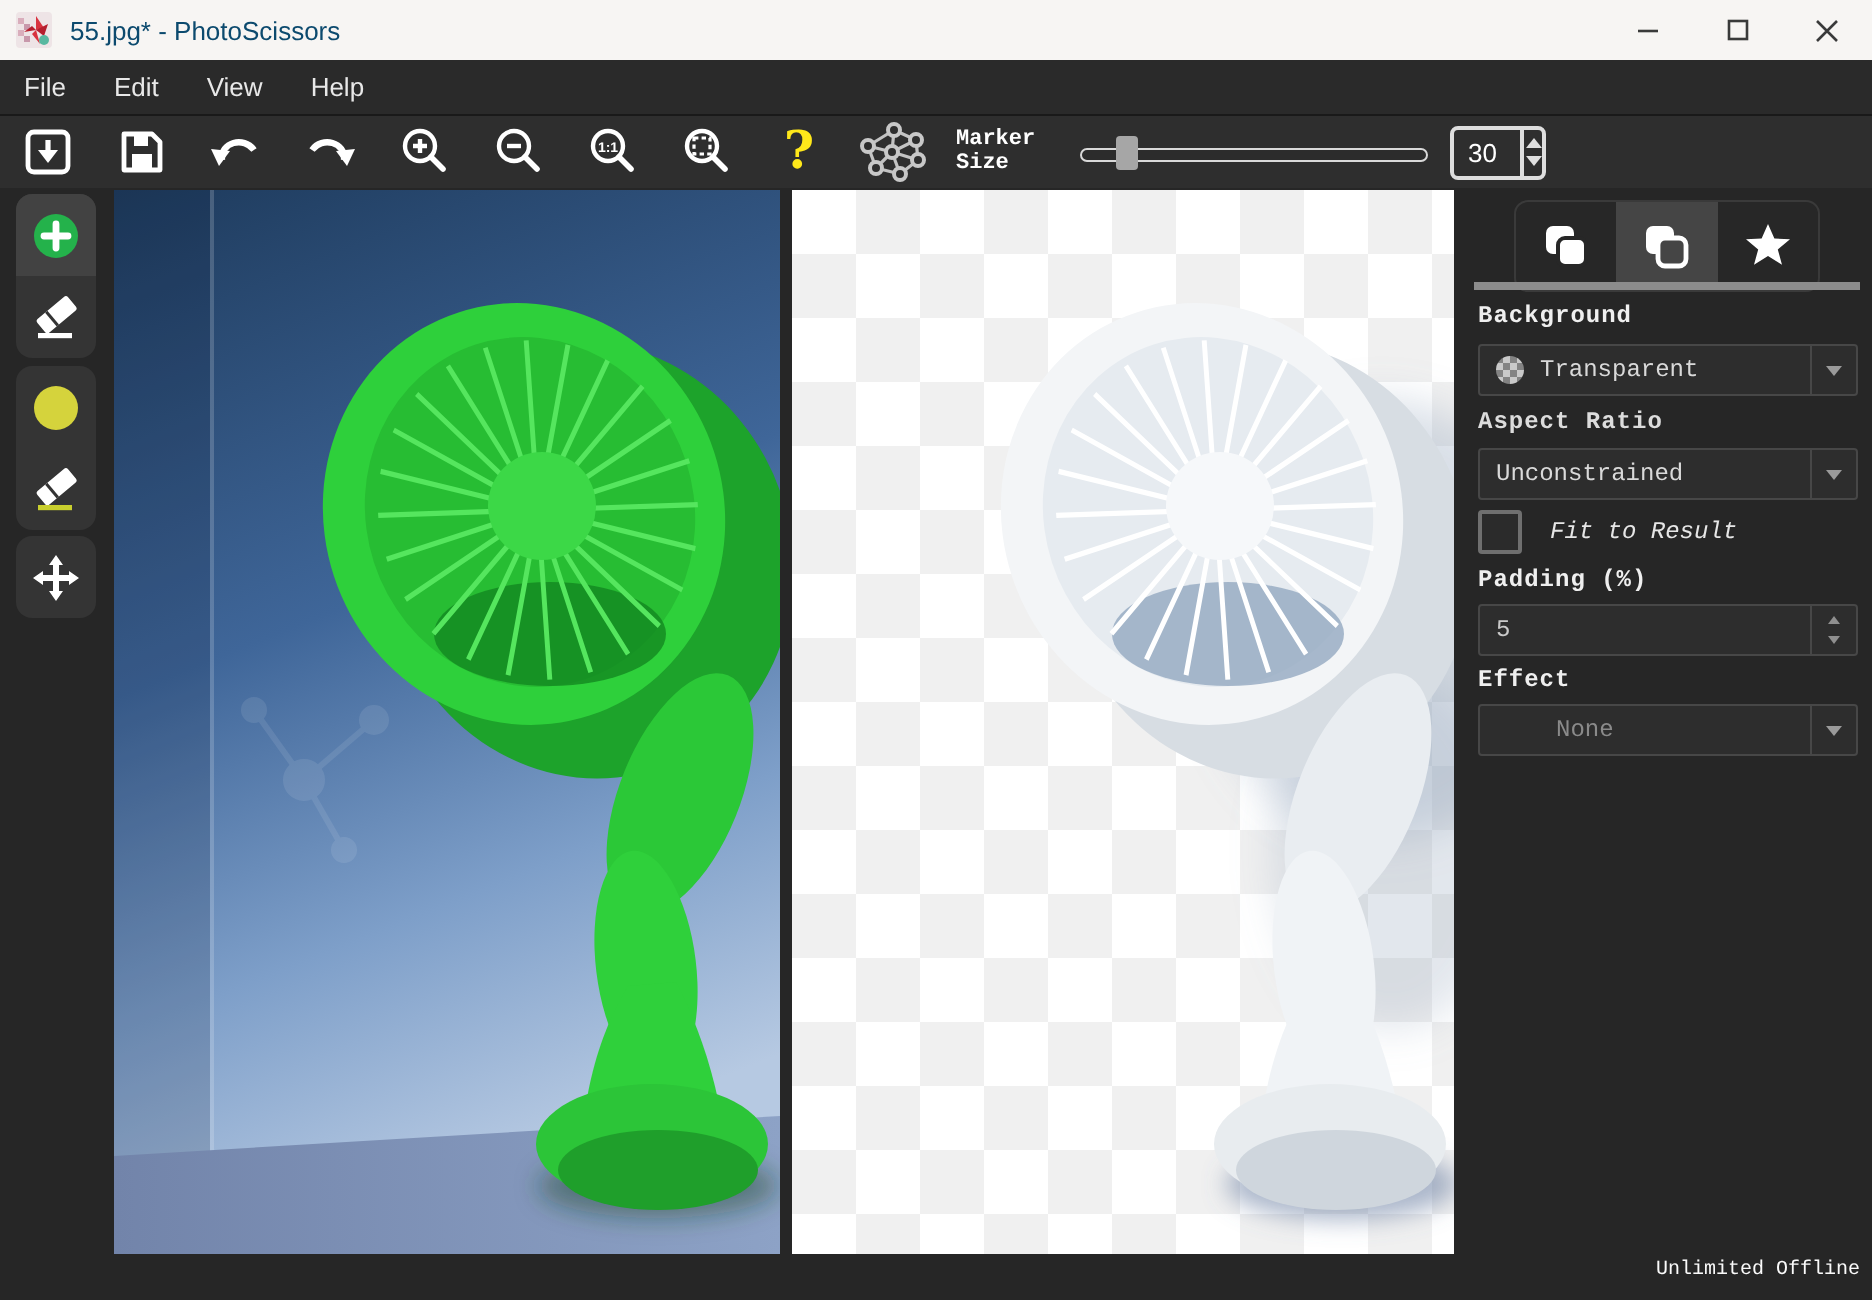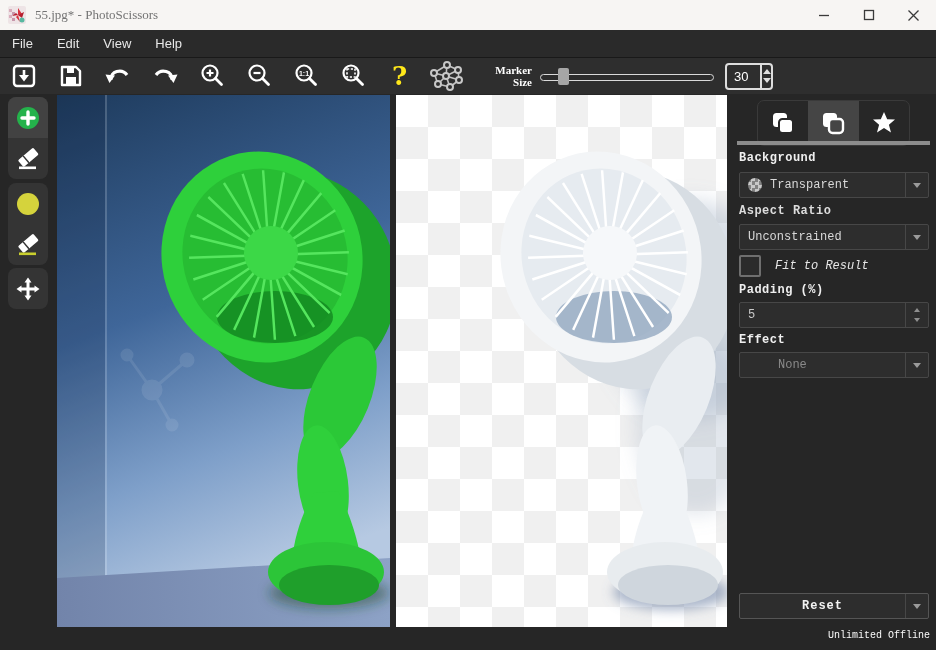--- a/index.html
+++ b/index.html
@@ -3,35 +3,35 @@
 <meta charset="utf-8">
 <style>
   html,body{margin:0;padding:0;width:936px;height:650px;overflow:hidden;
     background:#262626;font-family:"Liberation Sans",sans-serif;-webkit-font-smoothing:antialiased;}
   .abs{position:absolute;}
   #window{position:relative;width:936px;height:650px;background:#262626;}
 
   
   #titlebar{left:0;top:0;width:936px;height:30px;background:#f7f5f3;display:flex;align-items:center;}
   #titlebar .app-icon{margin-left:8px;width:18px;height:18px;flex:0 0 auto;}
-  #titlebar .title{margin-left:9px;font-size:13px;color:#737373;font-family:Liberation Serif, serif;}
+  #titlebar .title{margin-left:9px;font-size:13px;color:#0c4a6e;}
   #win-controls{margin-left:auto;display:flex;height:30px;}
   .win-btn{width:45px;height:30px;display:flex;align-items:center;justify-content:center;}
   .win-btn svg{display:block;}
 
   
   #menubar{left:0;top:30px;width:936px;height:27px;background:#2a2a2a;display:flex;align-items:center;padding-left:12px;box-sizing:border-box;}
   .menu-item{color:#e8e8e8;font-size:13px;margin-right:24px;}
 
   
   #toolbar{left:0;top:57px;width:936px;height:37px;background:#2e2e2e;border-top:1px solid #191919;box-sizing:border-box;display:flex;align-items:center;}
   .tb-btn{width:47px;height:36px;display:flex;align-items:center;justify-content:center;}
   .tb-help{color:#ffe81a;font-size:26px;font-weight:bold;font-family:"DejaVu Serif",serif;line-height:1;}
-  #marker-size-label{margin-left:8px;width:54px;text-align:right;color:#fff;
-    font-family:Liberation Serif, serif;font-weight:bold;font-size:11px;line-height:12px;}
+  #marker-size-label{margin-left:8px;width:54px;text-align:left;color:#fff;
+    font-family:Liberation Mono, monospace;font-weight:bold;font-size:11px;line-height:12px;}
   #marker-slider{position:relative;margin-left:8px;width:172px;height:17px;}
   #marker-slider .track{position:absolute;left:0;top:6px;width:172px;height:5px;border:1px solid #d9d9d9;border-radius:4px;background:#2c2c2c;}
   #marker-slider .thumb{position:absolute;left:18px;top:0;width:11px;height:17px;background:#a6a6a6;border-radius:2px;}
   #marker-spin{margin-left:13px;width:48px;height:27px;border:2px solid #dedede;border-radius:4px;display:flex;box-sizing:border-box;background:#2e2e2e;}
   #marker-spin input{width:26px;border:0;background:transparent;color:#fff;font-size:13px;padding:0 0 0 7px;outline:none;font-family:"Liberation Sans",sans-serif;}
   .spin-arrows{border-left:2px solid #dedede;width:15px;display:flex;flex-direction:column;align-items:center;justify-content:space-evenly;}
   .tri-up{width:0;height:0;border-left:4px solid transparent;border-right:4px solid transparent;border-bottom:5px solid #e0e0e0;}
   .tri-dn{width:0;height:0;border-left:4px solid transparent;border-right:4px solid transparent;border-top:5px solid #e0e0e0;}
 
   
@@ -394,23 +394,17 @@
     </div>
 
     <div class="p-label" style="top:239px">Effect</div>
     <div class="dd" style="top:258px">
       <span class="dd-val dim">None</span>
       <span class="dd-arrow">
           <span class="dd-tri"></span>
         </span>
     </div>
 
-    <div id="reset-btn">
-      <span id="reset-label">Reset</span>
-      <span class="dd-arrow">
-          <span class="dd-tri"></span>
-        </span>
-    </div>
 
     <div id="panel-footer">Unlimited Offline</div>
   </div>
 
 </div>
 
 </body></html>

